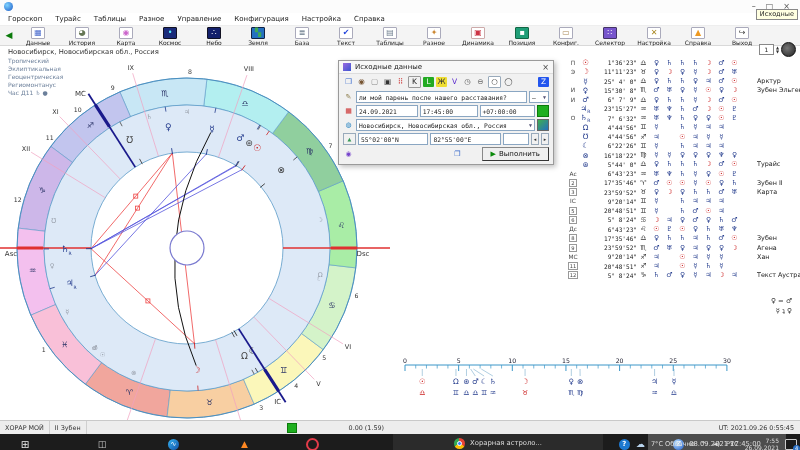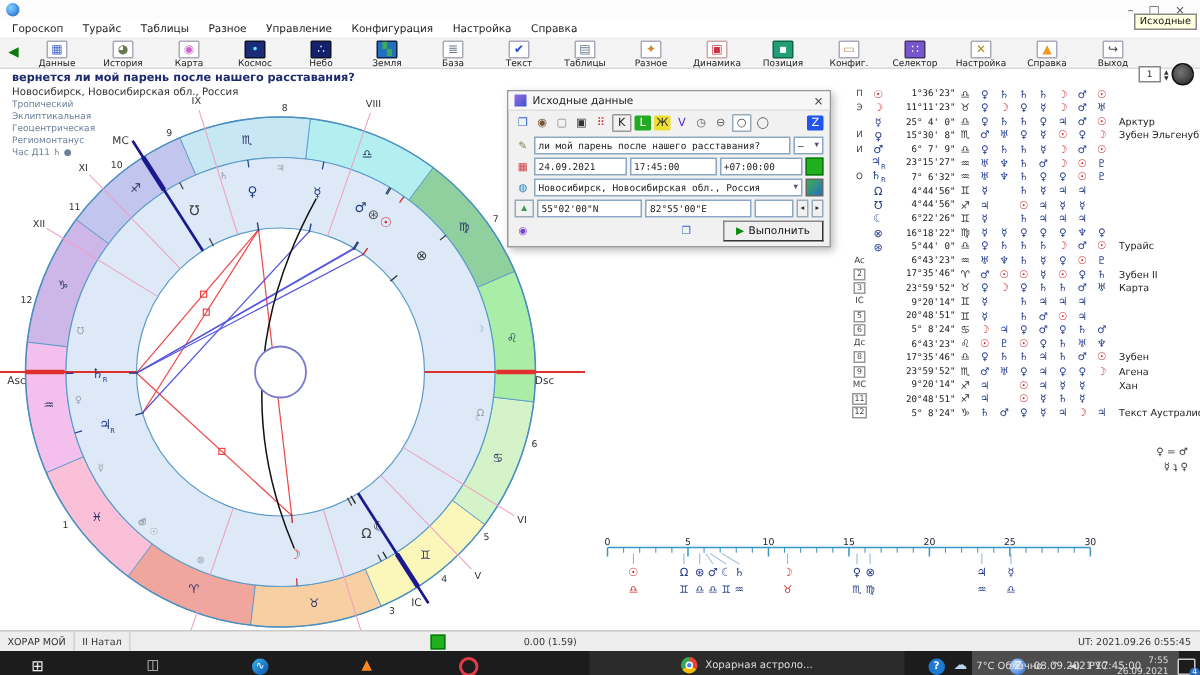--- a/index.html
+++ b/index.html
@@ -46,21 +46,21 @@
   #run-play{color:#0b8a0b;font-size:7px;}
   
   #ptable{position:absolute;left:566px;top:12px;z-index:4;}
   .trow{display:flex;align-items:center;height:9.25px;}
   .c-dig{width:14px;text-align:center;font-size:5.8px;color:#444;}
   .boxed{border:0.5px solid #999;padding:0 1px;font-size:5.2px;line-height:6px;}
   .c-pl{width:11px;text-align:center;font-size:7.4px;color:#223a8c;position:relative;}
   .c-pos{width:46px;text-align:right;font-family:"DejaVu Sans Mono",monospace;font-size:6.1px;color:#222;}
   .c-sign{width:13px;text-align:center;font-size:7px;color:#333;}
   .c-d{width:13px;text-align:center;font-size:7px;color:#223a8c;}
-  .c-star{margin-left:5px;font-size:6.4px;color:#222;white-space:nowrap;text-align:right;}
+  .c-star{margin-left:16px;font-size:6.4px;color:#222;white-space:nowrap;text-align:right;}
   .red{color:#cc2222;}
   .rsub{font-size:4.5px;vertical-align:sub;}
   #aspect-notes{position:absolute;left:700px;top:250px;width:92px;text-align:right;font-size:6.8px;color:#333;line-height:10px;z-index:4;}
   
   #ruler{position:absolute;left:394px;top:310px;z-index:3;}
   
   #float-spin{position:absolute;right:4px;top:42px;display:flex;align-items:center;gap:2px;z-index:30;}
   #spin-box{width:13px;height:9px;border:1px solid #888;background:#fff;font-size:6px;text-align:center;line-height:9px;color:#222;}
   #spin-arrows{display:flex;flex-direction:column;font-size:4px;color:#333;line-height:4px;}
   #knob{width:13px;height:13px;border-radius:50%;background:radial-gradient(circle at 40% 40%,#777,#222);border:1px solid #111;}
@@ -196,21 +196,20 @@
   <div id="spin-arrows">
       <span>▲</span>
       <span>▼</span>
     </div>
   <div id="knob"></div>
 </div>
 
 <div id="workspace">
 
   <div id="chart-info">
-    <div id="q-line">вернется ли мой парень после нашего расставания?</div>
     <div class="info-line">Новосибирск, Новосибирская обл., Россия</div>
     <div id="info-small">
         <div class="small-line">Тропический</div>
         <div class="small-line">Эклиптикальная</div>
         <div class="small-line">Геоцентрическая</div>
         <div class="small-line">Региомонтанус</div>
       </div>
     <div class="small-line">Час Д11 ♄ ●</div>
   </div>
 
@@ -837,21 +836,21 @@
       <text x="260.57980000000003" y="28" text-anchor="middle" font-size="7.5" fill="#223a8c" font-family="DejaVu Sans, sans-serif">♃</text>
       <text x="260.57980000000003" y="39" text-anchor="middle" font-size="7" fill="#223a8c" font-family="DejaVu Sans, sans-serif">♒</text>
       <line x1="280.0011" y1="13" x2="280.0011" y2="20" stroke="#7aaccc" stroke-width="0.6"></line>
       <text x="280.0011" y="28" text-anchor="middle" font-size="7.5" fill="#223a8c" font-family="DejaVu Sans, sans-serif">☿</text>
       <text x="280.0011" y="39" text-anchor="middle" font-size="7" fill="#223a8c" font-family="DejaVu Sans, sans-serif">♎</text>
     </svg>
 </div>
 
 <div id="statusbar">
   <div class="scell">ХОРАР МОЙ</div>
-  <div class="scell">II Натал</div>
+  <div class="scell">II Зубен</div>
   <div id="green-ind"></div>
   <div id="s-val">0.00 (1.59)</div>
   <div id="s-ut">UT: 2021.09.26  0:55:45</div>
 </div>
 
 <div id="taskbar">
   <div class="tk" id="tk-start">⊞</div>
   <div class="tk" id="tk-view">◫</div>
   <div class="tk" id="tk-edge">
       <div id="edge-c">∿</div>

